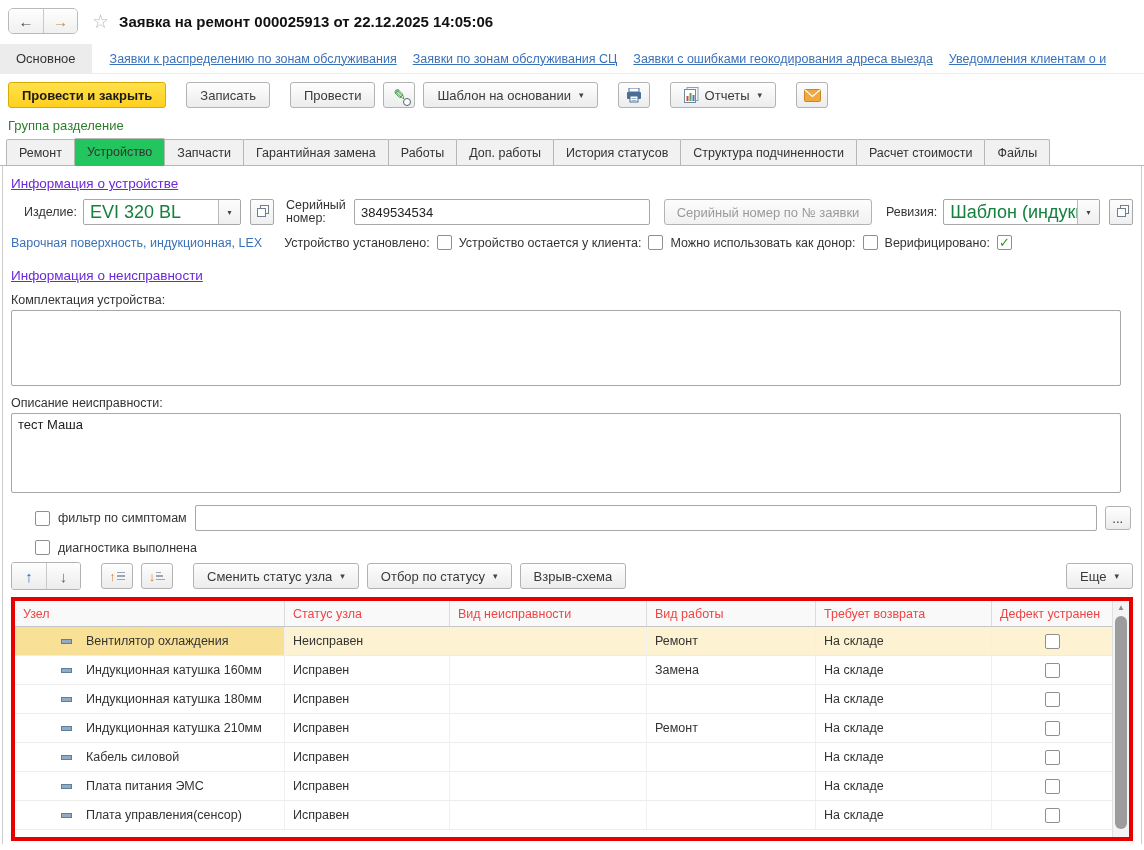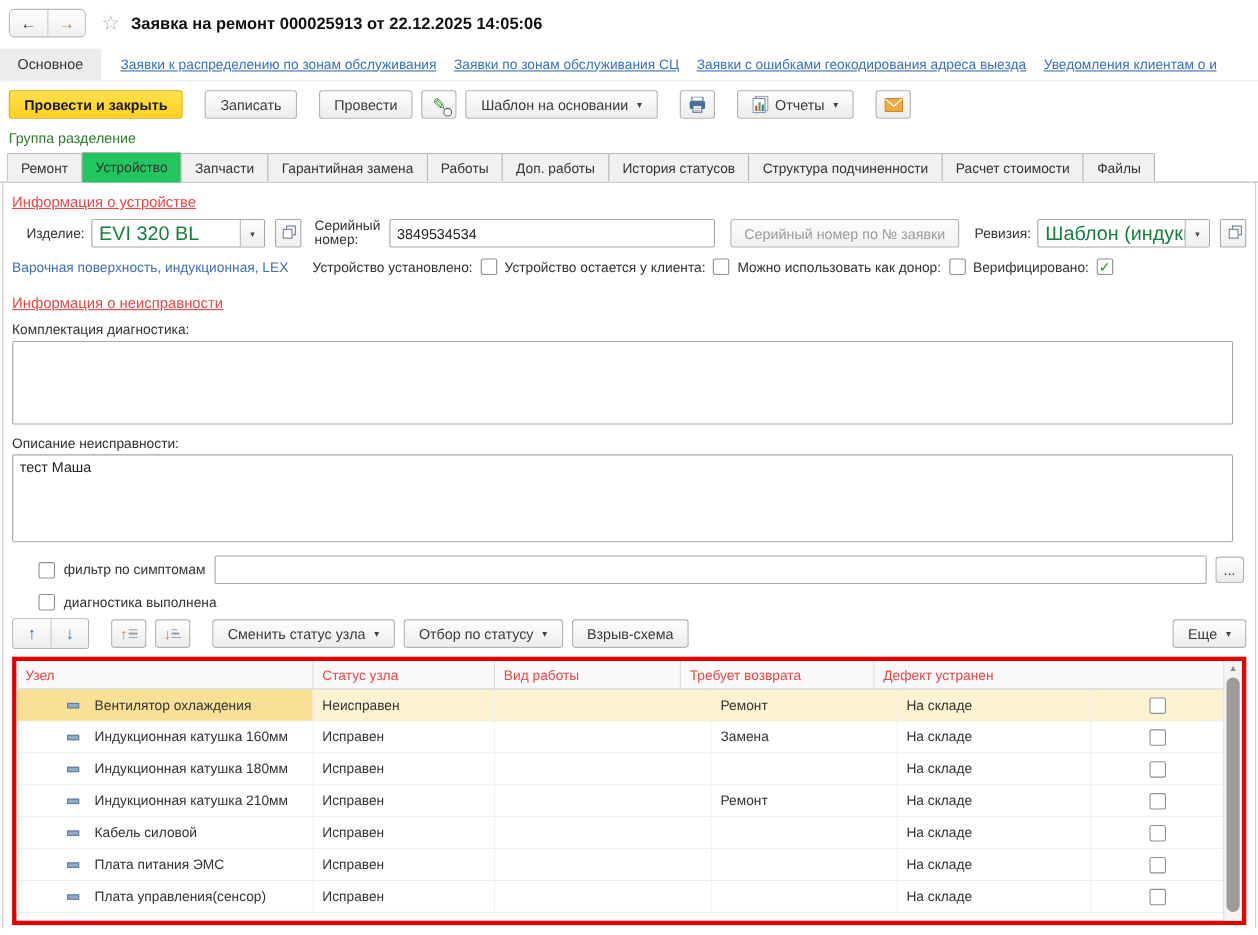--- a/index.html
+++ b/index.html
@@ -43,21 +43,21 @@
 
   
   .group-label { color:#2d7d2d; font-size:13px; padding:4px 0 5px 8px; }
   .tabs { display:flex; align-items:flex-end; padding-left:6px; border-bottom:1px solid #b7b7b7; }
   .tab { padding:6px 12px 5px 12px; border:1px solid #b7b7b7; border-bottom:none; background:#f1f1f1;
     font-size:12.5px; color:#333; cursor:pointer; margin-right:-1px; border-radius:2px 2px 0 0; }
   .tab.active { background:#22c55e; position:relative; margin-bottom:-1px; padding-bottom:7px; font-weight:normal; }
 
   
   .panel { border-left:1px solid #cdcdcd; border-right:1px solid #cdcdcd; margin:0 2px; height:678px; padding-top:6px; }
-  .sec-link { display:inline-block; color:#ef4444; text-decoration:underline; font-size:13.5px;
+  .sec-link { display:inline-block; color:#6d28d9; text-decoration:underline; font-size:13.5px;
     margin:4px 0 8px 8px; cursor:pointer; }
 
   .frow { display:flex; align-items:center; padding:0 8px; }
   .lbl { font-size:12.5px; color:#333; white-space:nowrap; }
   .lbl2 { font-size:12.5px; color:#333; line-height:13px; }
 
   .field { display:flex; align-items:stretch; height:26px; border:1px solid #a7a7a7; border-radius:2px; background:#fff; }
   .field .txt { display:flex; align-items:center; padding:0 6px; font-size:18px; color:#15803d;
     overflow:hidden; white-space:nowrap; flex:1; }
   .fbtn { width:22px; display:flex; align-items:center; justify-content:center; border-left:1px solid #b9b9b9;
@@ -239,21 +239,21 @@
         <span class="lbl">Можно использовать как донор:</span>
         <span class="cb"></span>
         <span class="lbl">Верифицировано:</span>
         <span class="cb">✓</span>
       </div>
   </div>
 
   <div style="margin-top:14px;"><a class="sec-link">Информация о неисправности</a></div>
 
   <div class="frow" style="margin-top:2px;">
-      <span class="lbl">Комплектация диагностика:</span>
+      <span class="lbl">Комплектация устройства:</span>
     </div>
   <textarea class="tarea" style="height: 76px;"></textarea>
 
   <div class="frow" style="margin-top:10px;">
       <span class="lbl">Описание неисправности:</span>
     </div>
   <textarea class="tarea" style="height: 80px;">тест Маша</textarea>
 
   <div class="frow" style="margin-top:12px; gap:8px; padding-left:32px;">
     <span class="cb"></span>
@@ -313,20 +313,21 @@
       <span class="caret">▾</span>
     </div>
   </div>
 
   
   <div class="tbl-wrap">
     <div class="tbl">
       <div class="thead" id="nodes-thead">
           <div class="th c1">Узел</div>
           <div class="th c2">Статус узла</div>
+          <div class="th c3">Вид неисправности</div>
           <div class="th c4">Вид работы</div>
           <div class="th c5">Требует возврата</div>
           <div class="th c6" style="justify-content: flex-start;">Дефект устранен</div>
         </div>
       <div id="nodes-tbody">
           <div class="trow sel">
             <div class="td c1" style="padding-left: 0px;">
               <span class="marker"></span>
               <span>Вентилятор охлаждения</span>
             </div>

